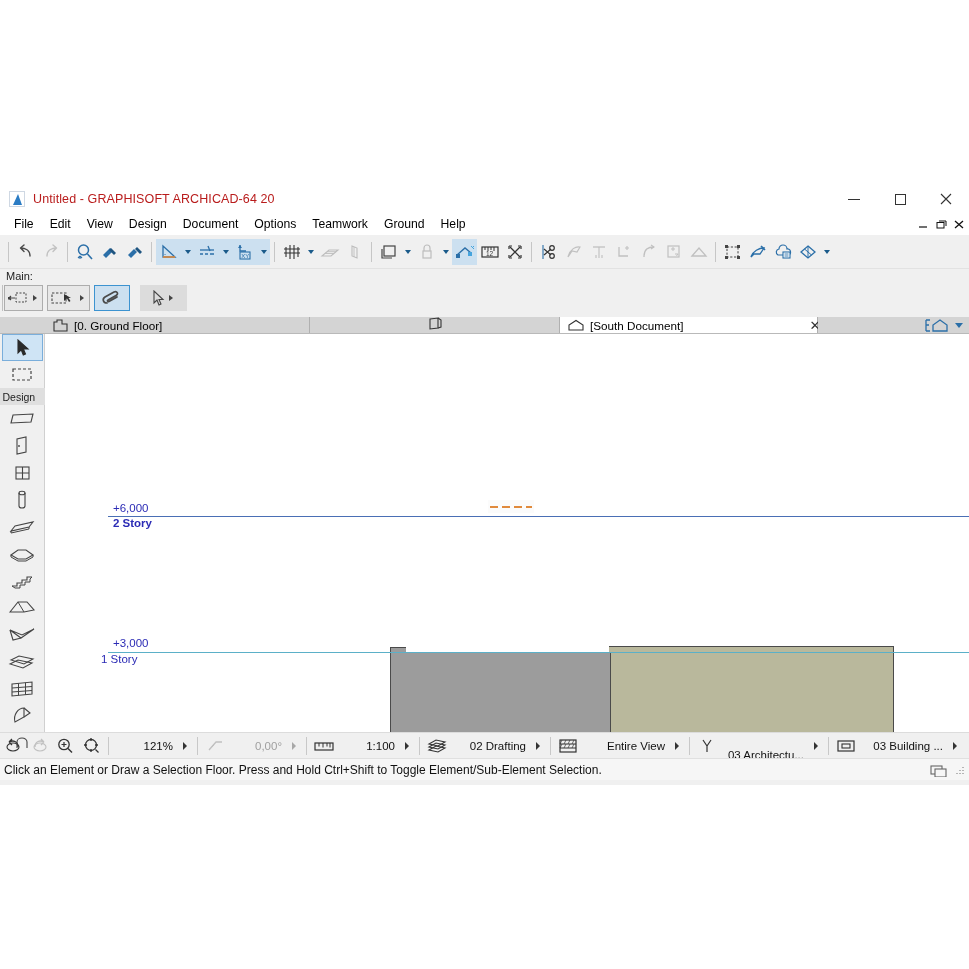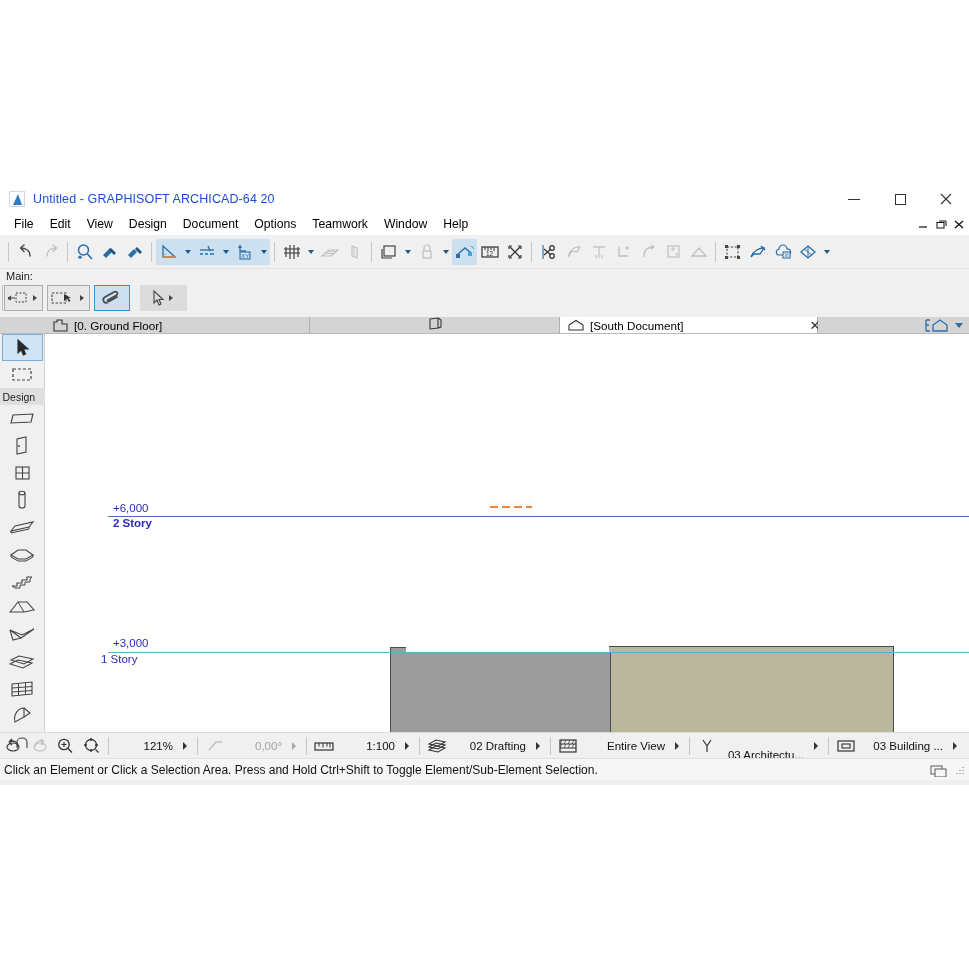--- a/index.html
+++ b/index.html
@@ -39,21 +39,21 @@
     content: "";
     position: absolute;
     left: 3px; top: 2px;
     width: 0; height: 0;
     border-left: 5px solid transparent;
     border-right: 4px solid transparent;
     border-bottom: 11px solid #2b7cc4;
   }
   .title-text {
     font-size: 12.5px;
-    color: #1d4ed8;
+    color: #b91c1c;
     letter-spacing: 0.1px;
   }
   .win-btns {
     position: absolute;
     right: 0; top: 0;
     height: 28px;
     display: flex;
   }
   .win-btn {
     width: 46px; height: 28px;
@@ -355,21 +355,21 @@
   </div>
 
   <div class="menubar">
     <div class="menu-item">File</div>
     <div class="menu-item">Edit</div>
     <div class="menu-item">View</div>
     <div class="menu-item">Design</div>
     <div class="menu-item">Document</div>
     <div class="menu-item">Options</div>
     <div class="menu-item">Teamwork</div>
-    <div class="menu-item">Window</div>
+    <div class="menu-item">Ground</div>
     <div class="menu-item">Help</div>
     <div class="mdi-btns">
       <span class="mdi-b">
         <svg width="11" height="9" viewBox="0 0 11 9">
             <path d="M1 7 H9" stroke="#111" stroke-width="1.2"></path>
           </svg>
       </span>
       <span class="mdi-b">
         <svg width="11" height="9" viewBox="0 0 11 9">
             <path d="M3 1 H10 V6" stroke="#111" stroke-width="1" fill="none"></path>
@@ -874,21 +874,21 @@
       <svg width="20" height="16" viewBox="0 0 20 16">
           <rect x="2" y="3" width="16" height="10" stroke="#333" stroke-width="1.2" fill="none"></rect>
           <rect x="6" y="6" width="8" height="4" stroke="#333" stroke-width="1.1" fill="none"></rect>
         </svg>
     </div>
     <div class="sb-val" style="min-width:88px;">03 Building ...</div>
     <div class="sb-car"></div>
   </div>
 
   <div class="promptbar">
-    <span>Click an Element or Click a Selection Area. Press and Hold Ctrl+Shift to Toggle Element/Sub-Element Selection.</span>
+    <span>Click an Element or Draw a Selection Floor. Press and Hold Ctrl+Shift to Toggle Element/Sub-Element Selection.</span>
     <div class="prompt-right">
       <span>
         <svg width="18" height="14" viewBox="0 0 18 14">
             <rect x="1" y="3" width="11" height="8" stroke="#666" stroke-width="1.1" fill="none"></rect>
             <rect x="5" y="6" width="11" height="8" stroke="#666" stroke-width="1.1" fill="#f6f6f6"></rect>
           </svg>
       </span>
       <span>
         <svg width="11" height="11" viewBox="0 0 11 11">
             <path d="M9 2 L9 3 M6 5 L6 6 M9 5 L9 6 M3 8 L3 9 M6 8 L6 9 M9 8 L9 9" stroke="#999" stroke-width="1.4"></path>

